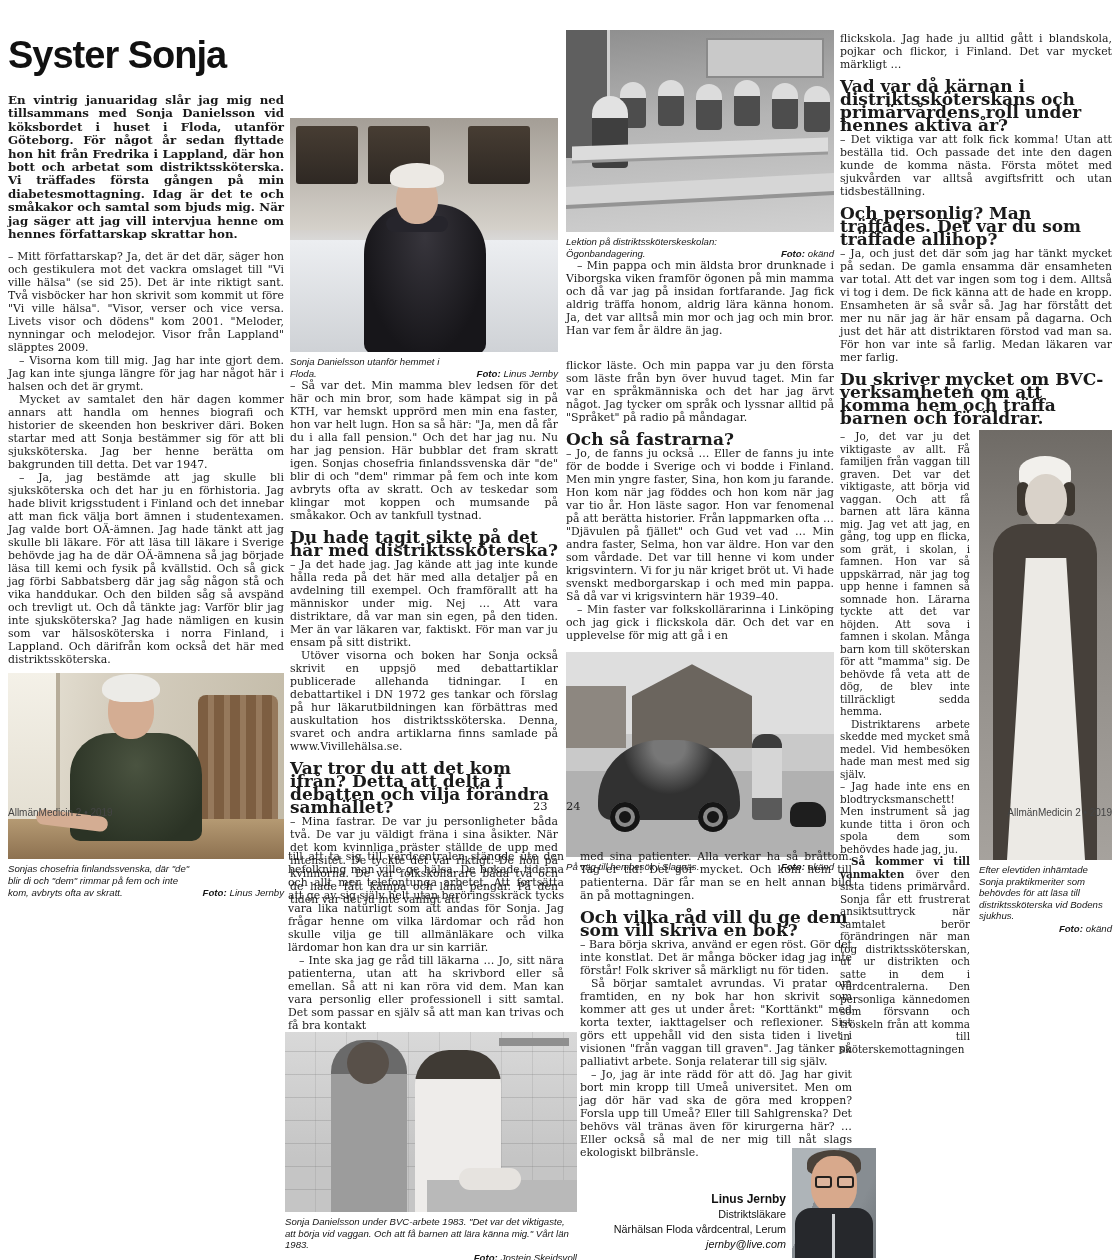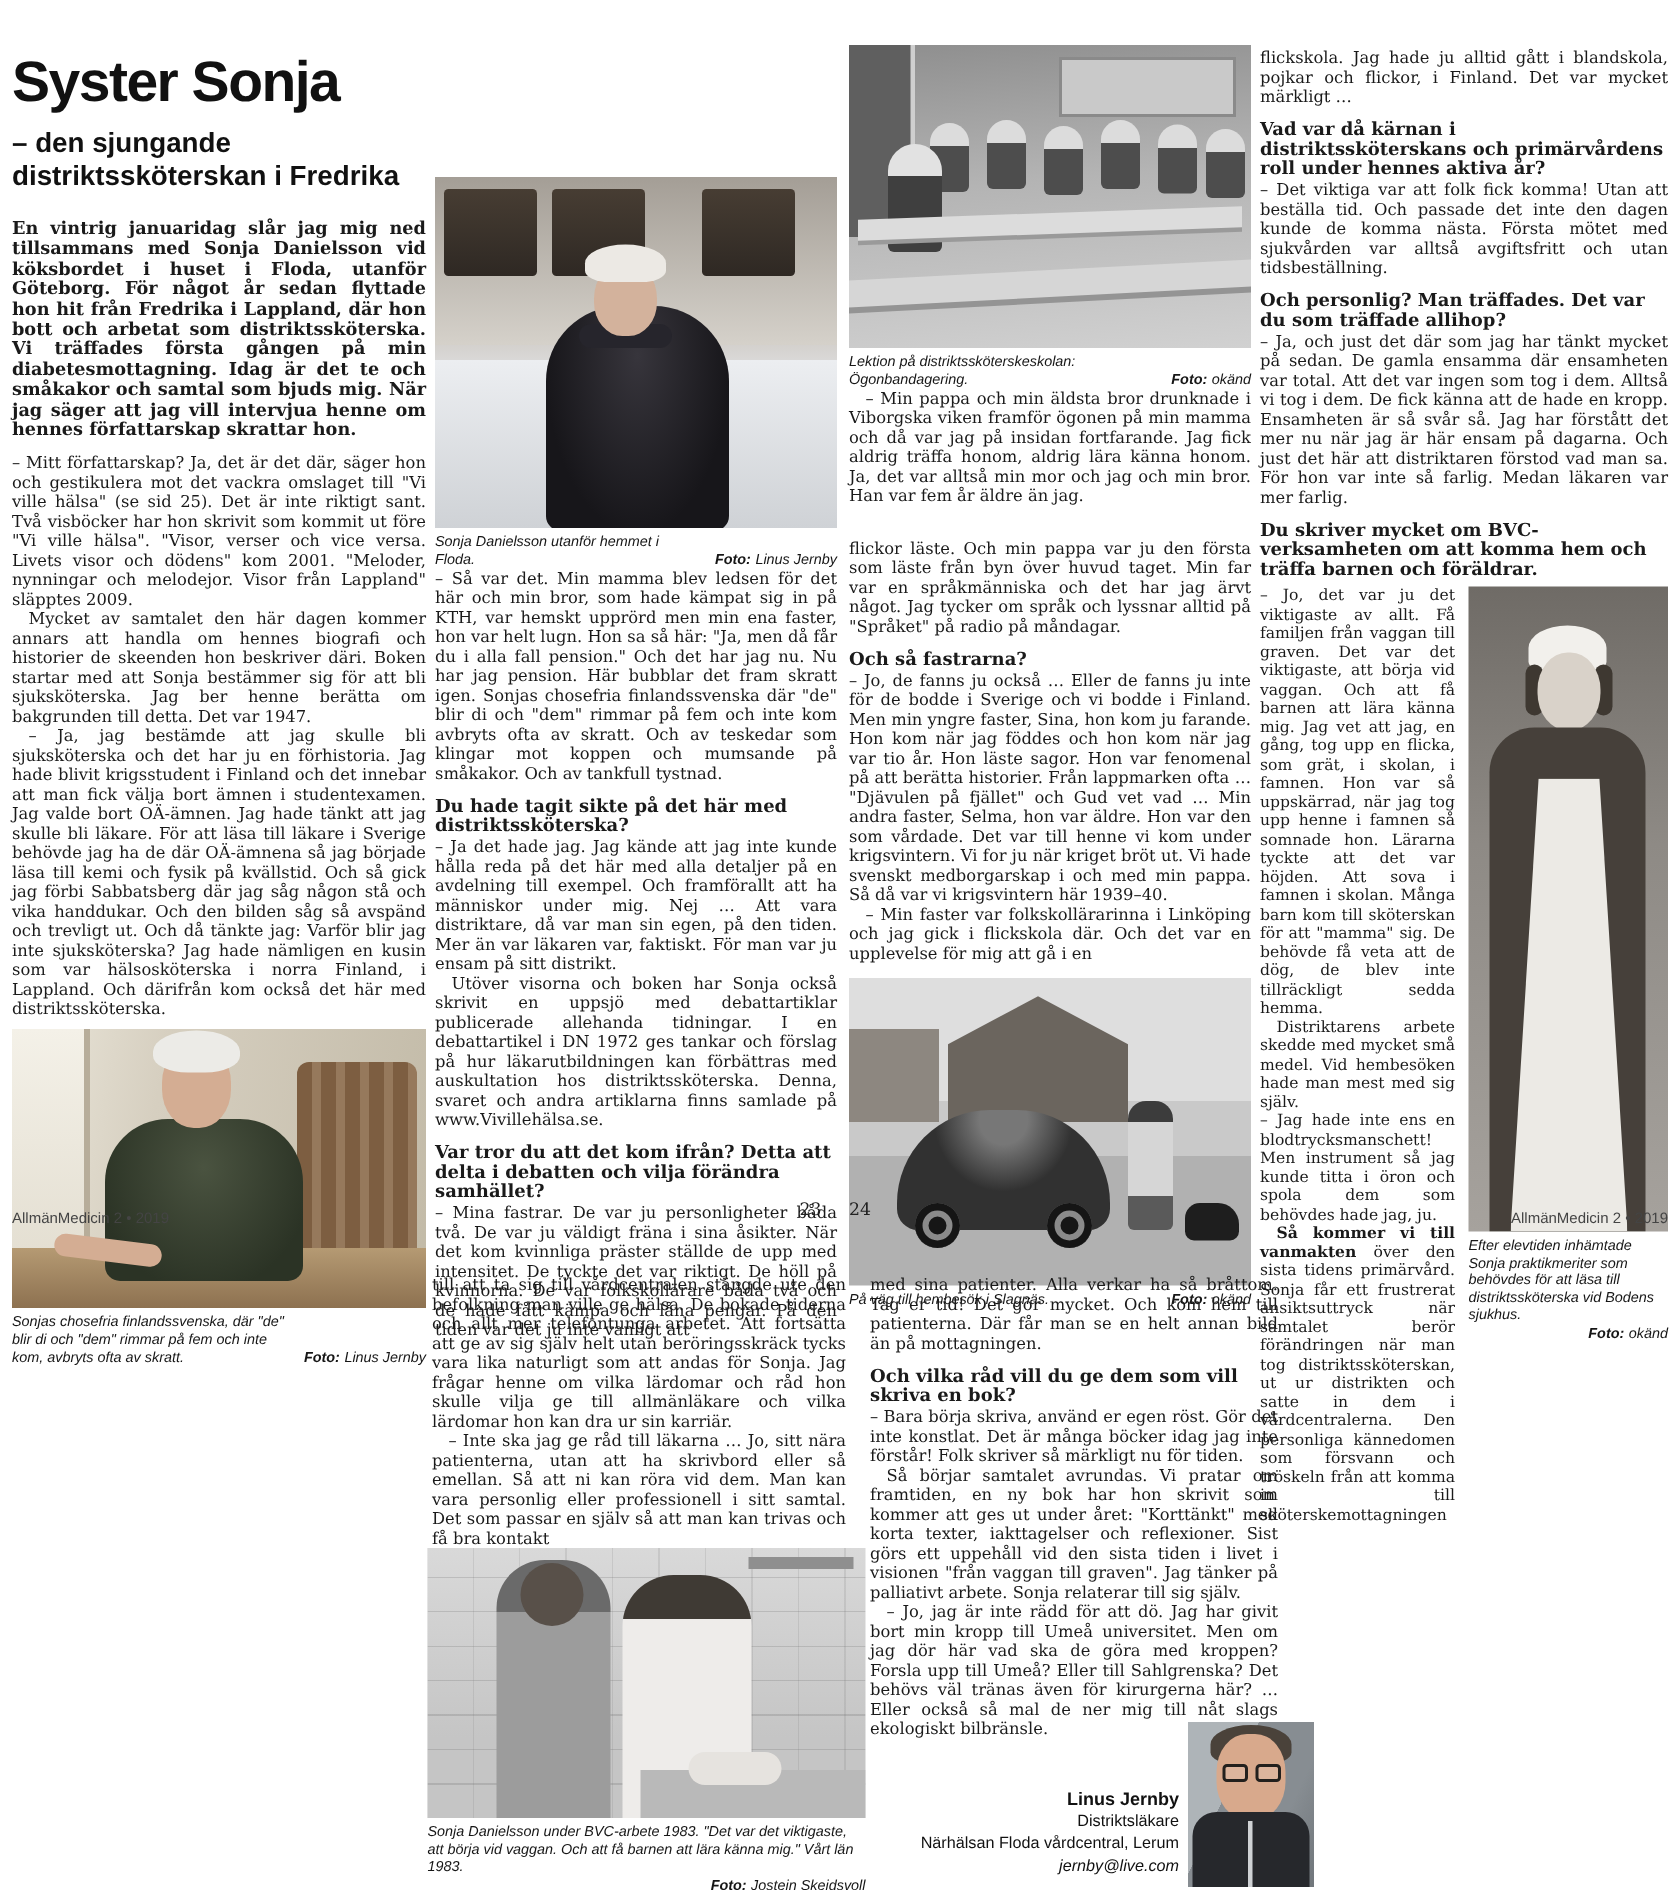--- a/index.html
+++ b/index.html
@@ -14,21 +14,21 @@
   .bcol1 { left:288px; top:850px; width:276px; }
   .bcol2 { left:580px; top:850px; width:272px; }
 
   h1.title { font-family:"Liberation Sans", sans-serif; font-weight:700; font-size:38px;
              line-height:42px; letter-spacing:-1px; color:#111; }
   h2.subtitle { font-family:"Liberation Sans", sans-serif; font-weight:700; font-size:18.5px;
              line-height:22px; margin-top:8px; color:#111; }
   p.intro { font-weight:700; font-size:11.8px; line-height:13.4px; text-align:justify; margin-top:18px; }
   .bp { font-size:10.9px; line-height:13px; text-align:justify; }
   .ind { text-indent:11px; }
-  .q  { font-size:12px; line-height:13px; font-weight:700; margin-top:9px; margin-bottom:1px; }
+  .q  { font-size:17px; line-height:13px; font-weight:700; margin-top:9px; margin-bottom:1px; }
   .mt { margin-top:9px; }
 
   .photo { position:relative; overflow:hidden; width:100%; background:#ccc; }
   .photo div { position:absolute; }
 
   .caption { font-family:"Liberation Sans", sans-serif; font-style:italic; font-size:9.6px;
              line-height:11.6px; color:#161616; margin-top:4px; display:flex; gap:10px;
              justify-content:space-between; align-items:flex-end; }
   .caption .cap-text { max-width:76%; }
   .caption .credit { white-space:nowrap; }
@@ -140,23 +140,23 @@
   .author-role, .author-org { font-size:10.8px; }
   .author-email { font-size:10.8px; font-style:italic; }
 </style>
 </head>
 <body>
 
 <div id="canvas">
 
   <section class="col col1">
     <h1 class="title">Syster Sonja</h1>
-    <h2 class="subtitle">– den sjungande distriktssköterskan i Fredrika</h2>
     <p class="intro">En vintrig januaridag slår jag mig ned tillsammans med Sonja Danielsson vid köksbordet i huset i Floda, utanför Göteborg. För något år sedan flyttade hon hit från Fredrika i Lappland, där hon bott och arbetat som distriktssköterska. Vi träffades första gången på min diabetesmottagning. Idag är det te och småkakor och samtal som bjuds mig. När jag säger att jag vill intervjua henne om hennes författarskap skrattar hon.</p>
     <p class="bp mt">– Mitt författarskap? Ja, det är det där, säger hon och gestikulera mot det vackra omslaget till "Vi ville hälsa" (se sid 25). Det är inte riktigt sant. Två visböcker har hon skrivit som kommit ut före "Vi ville hälsa". "Visor, verser och vice versa. Livets visor och dödens" kom 2001. "Meloder, nynningar och melodejor. Visor från Lappland" släpptes 2009.</p>
+    <p class="bp ind">– Visorna kom till mig. Jag har inte gjort dem. Jag kan inte sjunga längre för jag har något här i halsen och det är grymt.</p>
     <p class="bp ind">Mycket av samtalet den här dagen kommer annars att handla om hennes biografi och historier de skeenden hon beskriver däri. Boken startar med att Sonja bestämmer sig för att bli sjuksköterska. Jag ber henne berätta om bakgrunden till detta. Det var 1947.</p>
     <p class="bp ind">– Ja, jag bestämde att jag skulle bli sjuksköterska och det har ju en förhistoria. Jag hade blivit krigsstudent i Finland och det innebar att man fick välja bort ämnen i studentexamen. Jag valde bort OÄ-ämnen. Jag hade tänkt att jag skulle bli läkare. För att läsa till läkare i Sverige behövde jag ha de där OÄ-ämnena så jag började läsa till kemi och fysik på kvällstid. Och så gick jag förbi Sabbatsberg där jag såg någon stå och vika handdukar. Och den bilden såg så avspänd och trevligt ut. Och då tänkte jag: Varför blir jag inte sjuksköterska? Jag hade nämligen en kusin som var hälsosköterska i norra Finland, i Lappland. Och därifrån kom också det här med distriktssköterska.</p>
     <figure class="photo photoB">
       <div class="pB-window"></div>
       <div class="pB-chair"></div>
       <div class="pB-table"></div>
       <div class="pB-body"></div>
       <div class="pB-arm"></div>
       <div class="pB-head"></div>
       <div class="pB-hair"></div>

